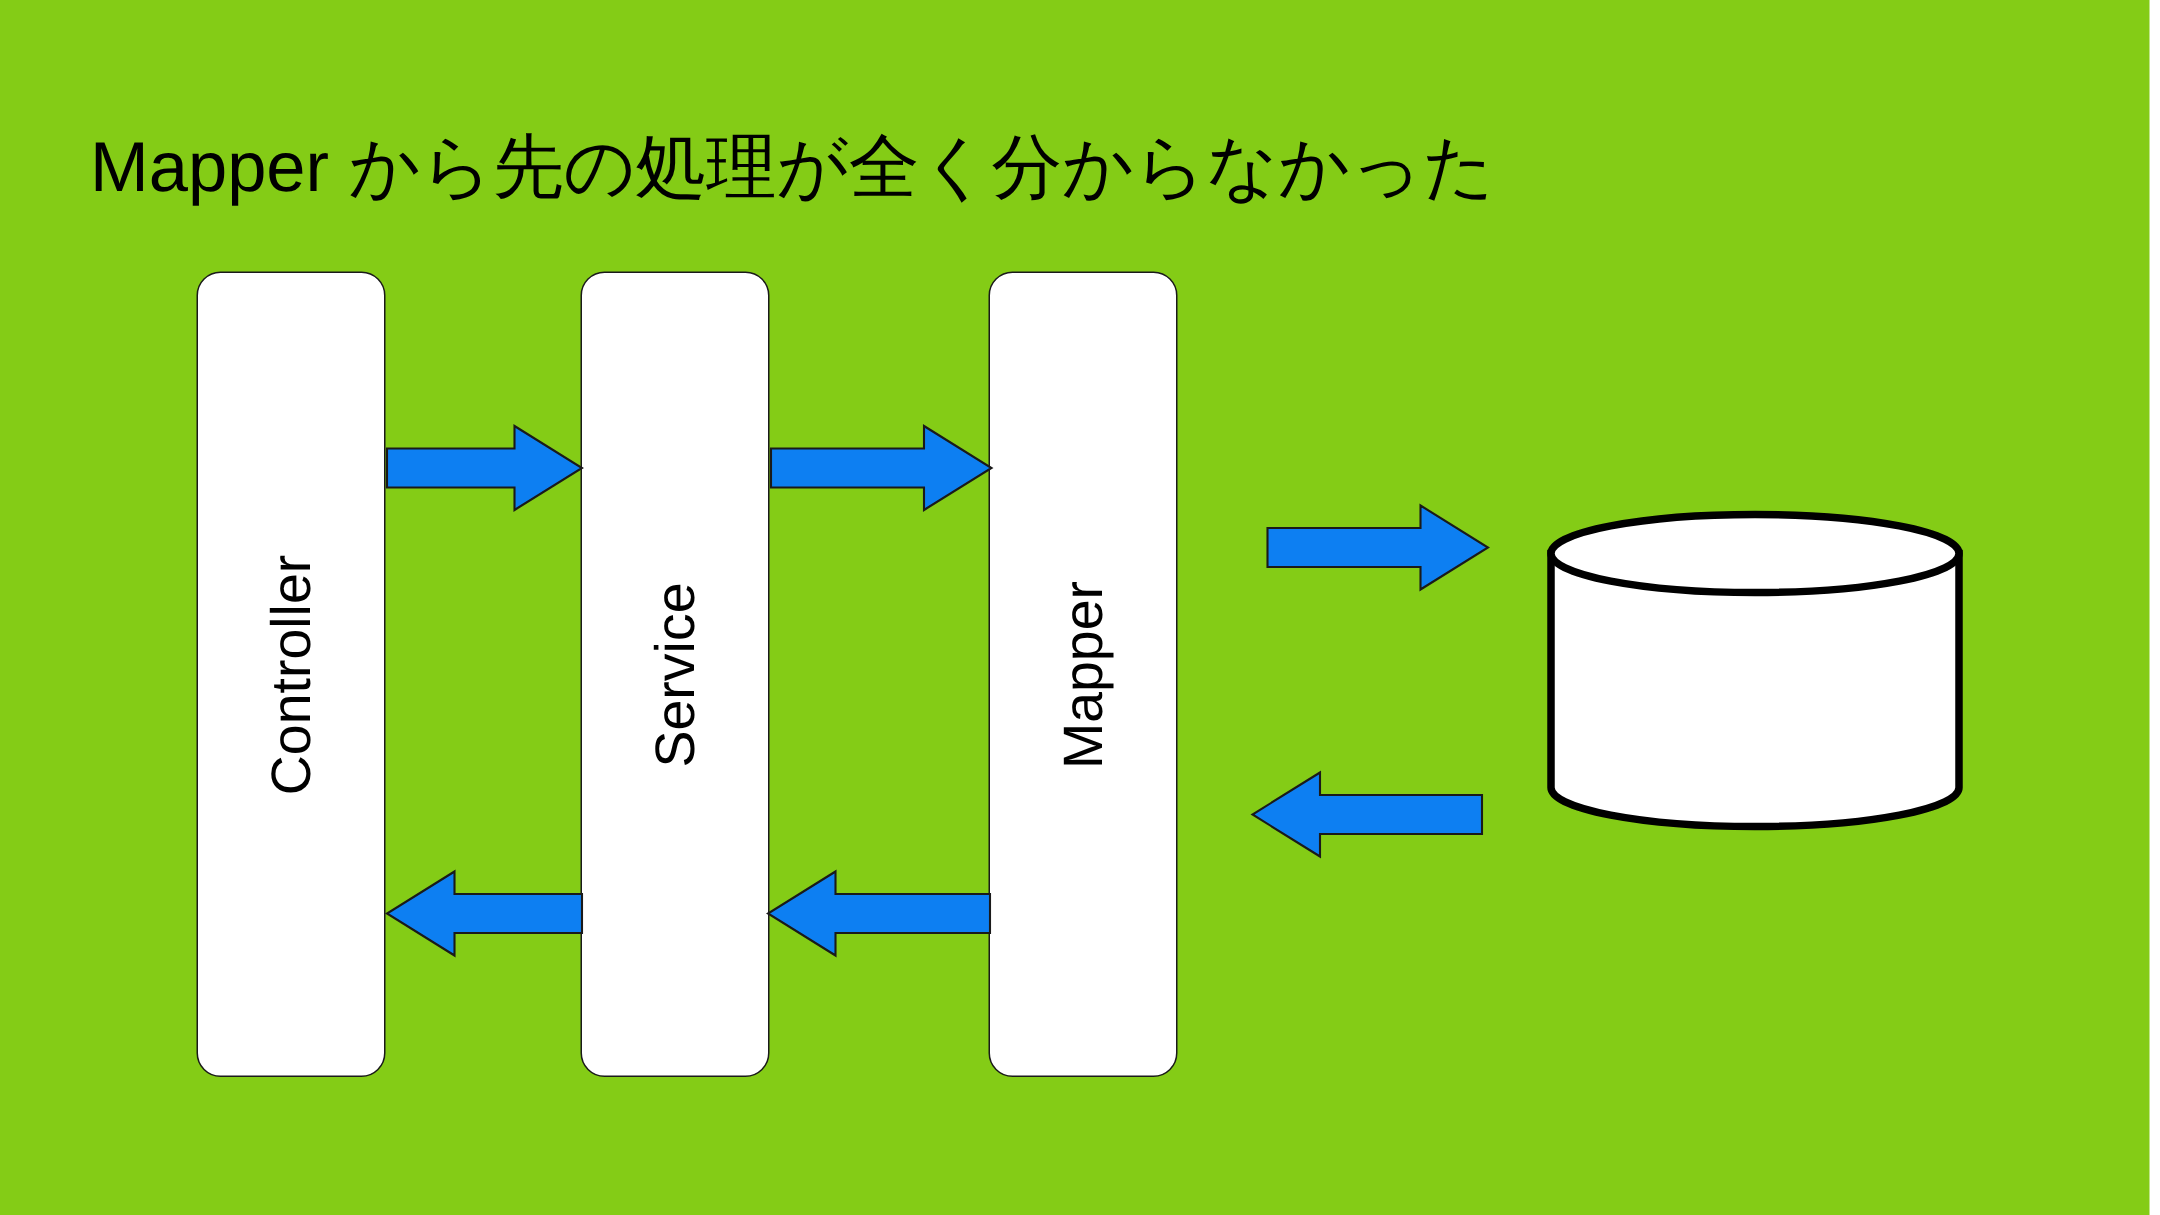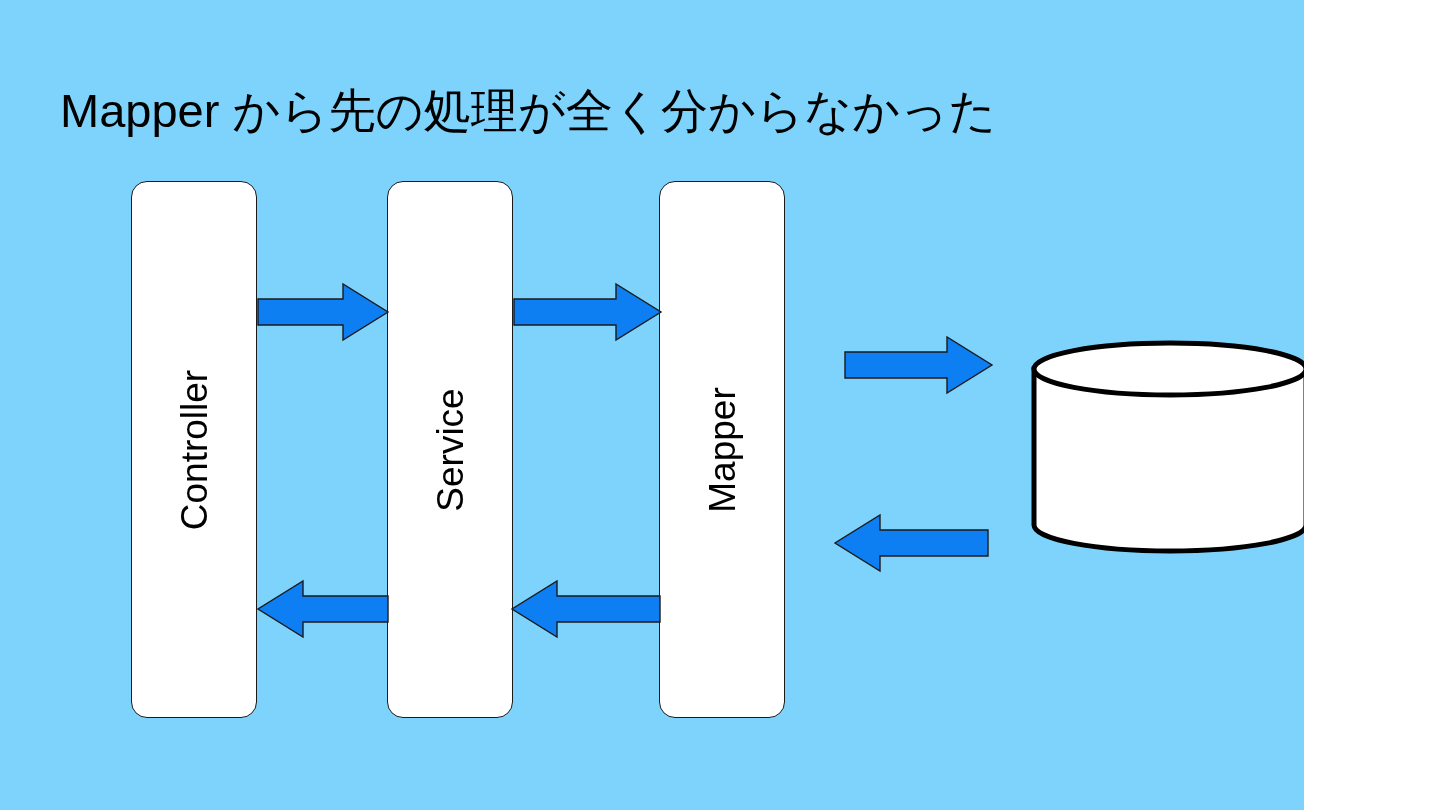--- a/index.html
+++ b/index.html
@@ -7,23 +7,23 @@
     margin: 0;
     padding: 0;
     background: #ffffff;
   }
   body {
     font-family: "Liberation Sans", "DejaVu Sans", sans-serif;
     color: #000000;
   }
   #slide {
     position: relative;
-    width: 1304px;
+    width: 1433px;
     height: 810px;
-    background: #7dd3fc;
+    background: #84cc16;
     overflow: hidden;
   }
   #title {
     position: absolute;
     left: 60px;
     top: 80px;
     width: 1300px;
     font-size: 47px;
     line-height: 62px;
     font-weight: 400;

